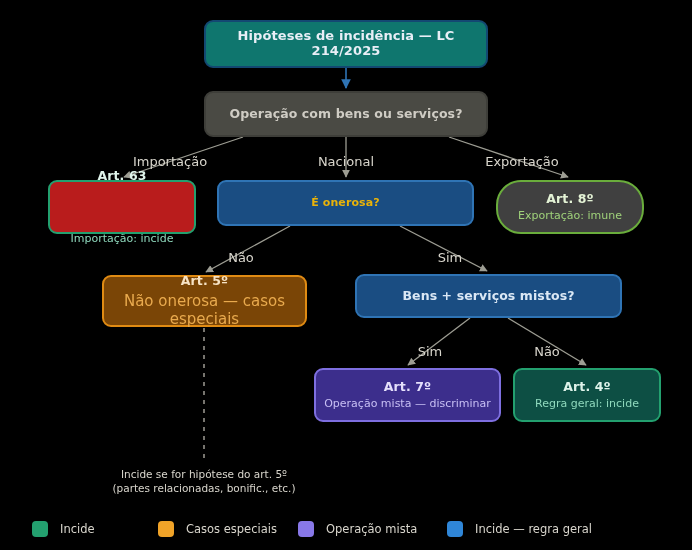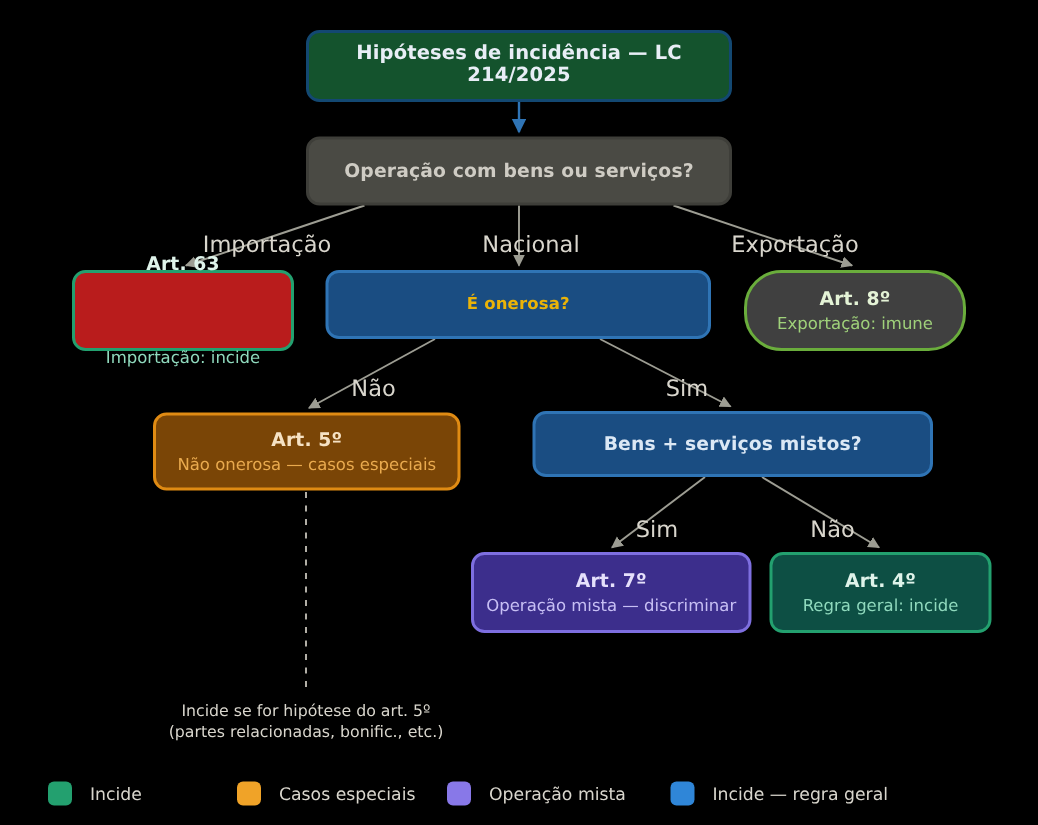--- a/index.html
+++ b/index.html
@@ -40,26 +40,25 @@
     font-weight: bold;
     letter-spacing: 0.1px;
     line-height: 1.15;
   }
   .node .sub {
     line-height: 1.2;
     margin-top: 3px;
   }
   .edge-label {
     position: absolute;
-    font-size: 15px;
+    font-size: 13px;
     color: #d9d6cd;
     white-space: nowrap;
     z-index: 4;
     transform: translateX(-50%);
-    margin-left: 8px;
   }
   .note {
     position: absolute;
     font-size: 10.5px;
     color: #d9d6cd;
     text-align: center;
     line-height: 1.35;
     white-space: nowrap;
     transform: translateX(-50%);
     z-index: 4;
@@ -117,21 +116,21 @@
 
     <line x1="400" y1="226" x2="487" y2="271" stroke="#9d9d93" stroke-width="1.3" marker-end="url(#ah-gray)"></line>
 
     <line x1="470" y1="318" x2="408" y2="365" stroke="#9d9d93" stroke-width="1.3" marker-end="url(#ah-gray)"></line>
 
     <line x1="508" y1="318" x2="586" y2="365" stroke="#9d9d93" stroke-width="1.3" marker-end="url(#ah-gray)"></line>
 
     <line x1="204" y1="328" x2="204" y2="462" stroke="#b6b3aa" stroke-width="1.3" stroke-dasharray="4 5"></line>
   </svg>
 
-  <div class="node" style="left:204px; top:20px; width:284px; height:48px; background:#14532d; border-color:#134872;">
+  <div class="node" style="left:204px; top:20px; width:284px; height:48px; background:#0f766e; border-color:#134872;">
     <div class="title" style="color:#e8eef6; font-size:13px;">Hipóteses de incidência — LC 214/2025</div>
   </div>
 
   <div class="node" style="left:204px; top:91px; width:284px; height:46px; background:#4a4a44; border-color:#3e3e39;">
     <div class="title" style="color:#cfccc4; font-size:12.5px;">Operação com bens ou serviços?</div>
   </div>
 
   <div class="node" style="left:48px; top:180px; width:148px; height:54px; background:#b91c1c; border-color:#23a06f;">
     <div class="title" style="color:#dff3ea; font-size:12.5px;">Art. 63</div>
     <div class="sub" style="color:#8fd9bd; font-size:11px;margin-top:48px;">Importação: incide</div>
@@ -141,21 +140,21 @@
     <div class="title" style="color:#eab308; font-size:11px;">É onerosa?</div>
   </div>
 
   <div class="node" style="left:496px; top:180px; width:148px; height:54px; background:#404040; border-color:#6aad3c;border-radius:25px;">
     <div class="title" style="color:#e4f3d6; font-size:12.5px;">Art. 8º</div>
     <div class="sub" style="color:#9fd17a; font-size:11px;">Exportação: imune</div>
   </div>
 
   <div class="node" style="left:102px; top:275px; width:205px; height:52px; background:#7a4506; border-color:#e08b13;">
     <div class="title" style="color:#f6e2c4; font-size:12.5px;">Art. 5º</div>
-    <div class="sub" style="color:#e9aa4e; font-size:11px;">Não onerosa — casos especiais</div>
+    <div class="sub" style="color:#e9aa4e; font-size:15px;">Não onerosa — casos especiais</div>
   </div>
 
   <div class="node" style="left:355px; top:274px; width:267px; height:44px; background:#1a4d82; border-color:#2f74b5;">
     <div class="title" style="color:#dbe8f5; font-size:12.5px;">Bens + serviços mistos?</div>
   </div>
 
   <div class="node" style="left:314px; top:368px; width:187px; height:54px; background:#3c2e8c; border-color:#7e6fe0;">
     <div class="title" style="color:#e5e0fb; font-size:12.5px;">Art. 7º</div>
     <div class="sub" style="color:#c7bff4; font-size:11px;">Operação mista — discriminar</div>
   </div>

